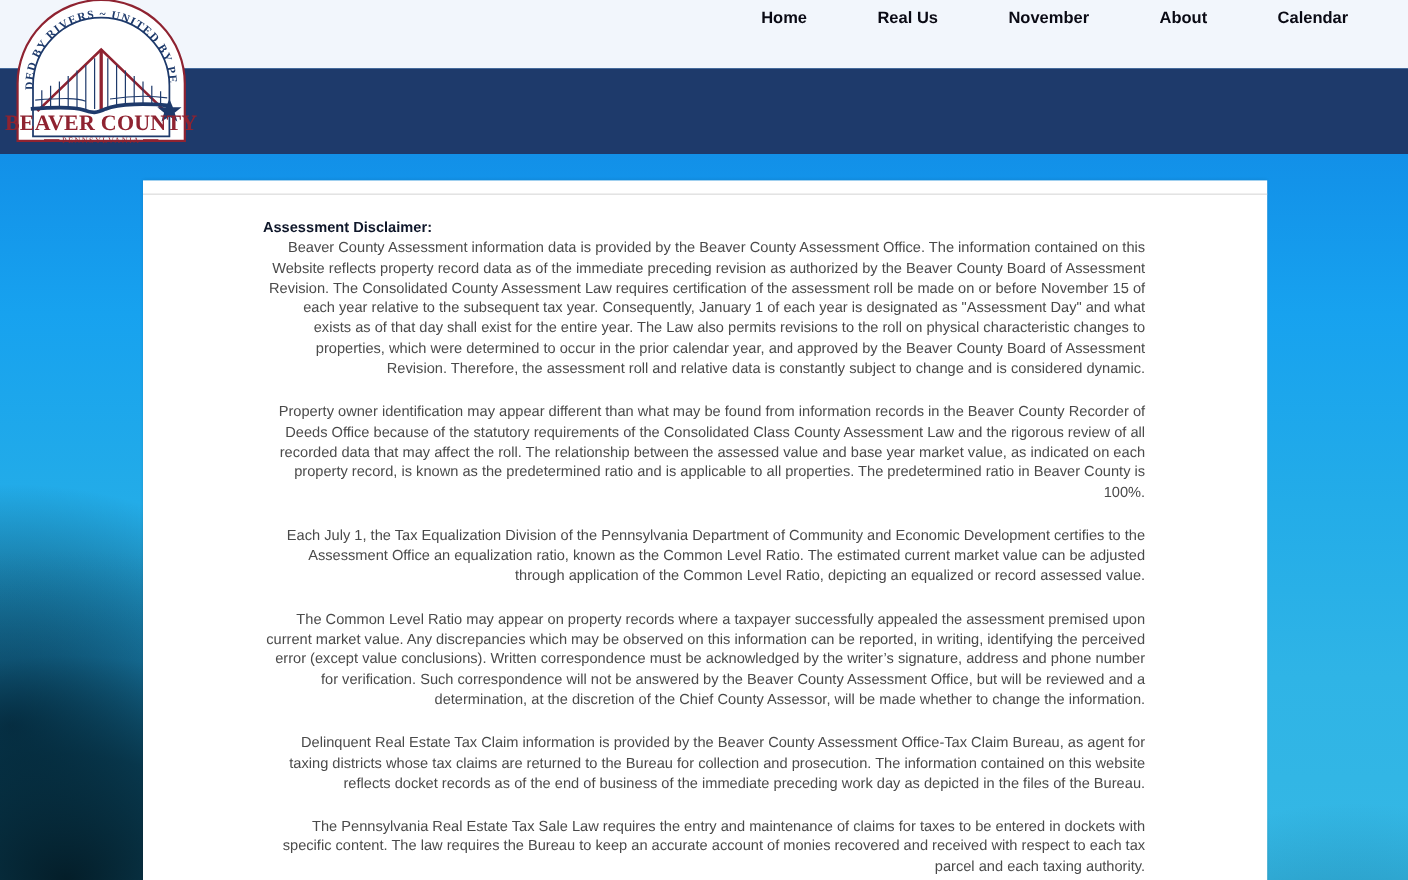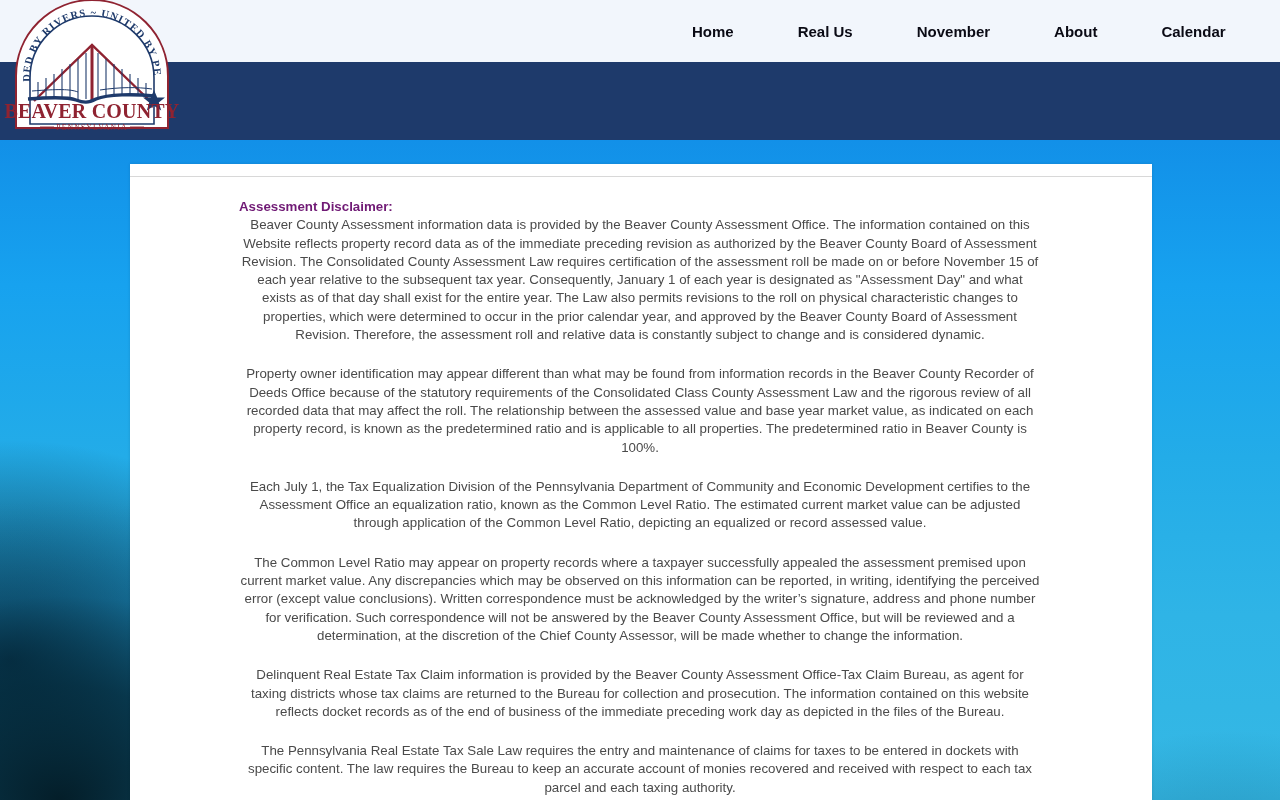--- a/index.html
+++ b/index.html
@@ -26,21 +26,21 @@
       linear-gradient(180deg, #1290e8 0%, #17a2ef 22%, #23ace8 48%, #2fb4e6 72%, #35b8e4 100%);
   }
 
   
   #topbar {
     position:absolute; left:0; top:0; width:1280px; height:62px;
     background:#f2f6fc;
     z-index:4;
   }
   #nav {
-    position:absolute; left:660px; top:15px; height:62px;
+    position:absolute; left:660px; top:0; height:62px;
     display:flex; align-items:flex-start; gap:0;
     padding-top:7px;
   }
   .nav-item {
     font-size:15px; font-weight:bold; color:#0a0a14;
     padding:0 32px;
     cursor:pointer; white-space:nowrap;
     line-height:19px;
   }
 
@@ -68,27 +68,27 @@
   }
   #card-rule {
     position:absolute; left:0; top:12px; width:1022px; height:1px;
     background:#d8d8d8;
   }
   #doc {
     position:absolute; left:109px; top:34px;
     width:802px;
   }
   .doc-h {
-    font-size:13.3px; font-weight:bold; color:#701a75;
+    font-size:13.3px; font-weight:bold; color:#0f172a;
     line-height:18.3px;
   }
   .doc-p {
     font-size:13.3px; color:#4a4a4a;
     line-height:18.3px;
-    text-align:center;
+    text-align:right;
   }
   .gap { height:21px; }
 </style>
 </head>
 <body>
 
 <div id="page">
 
   <div id="bg-gradient"></div>
 

